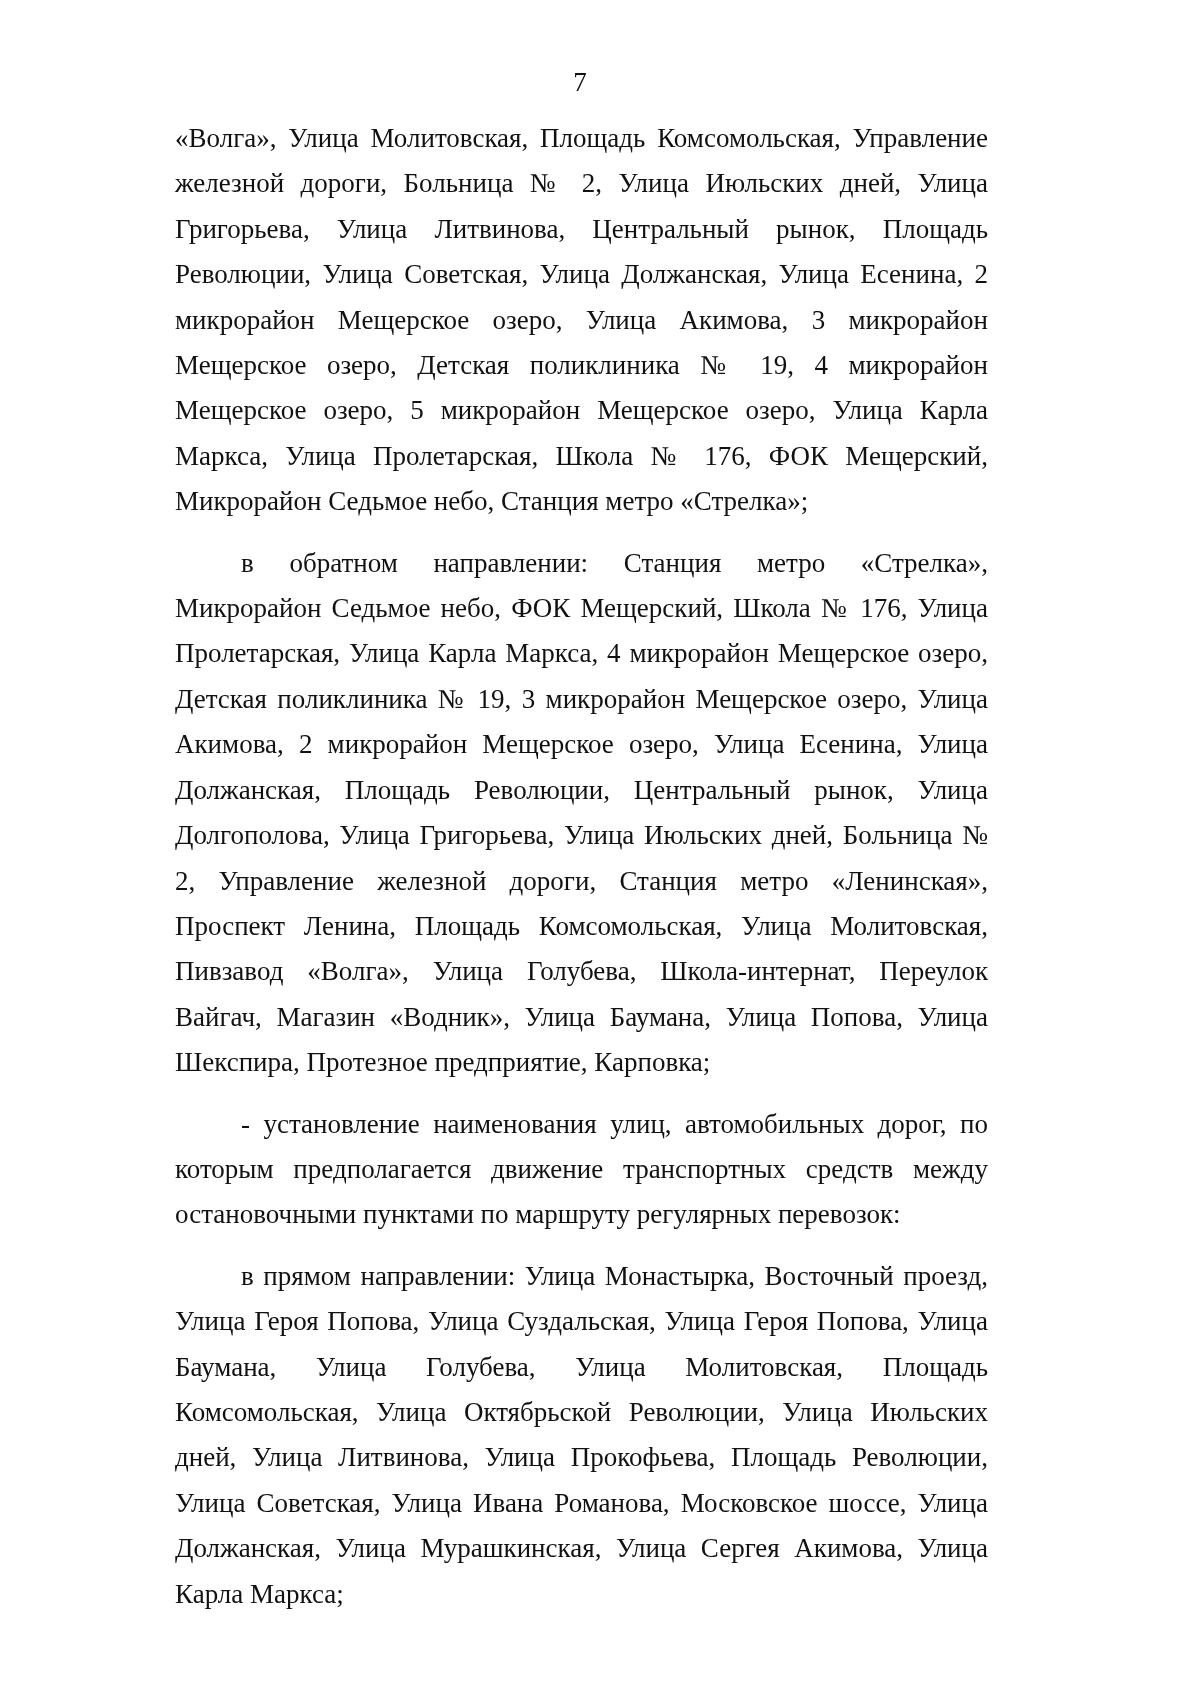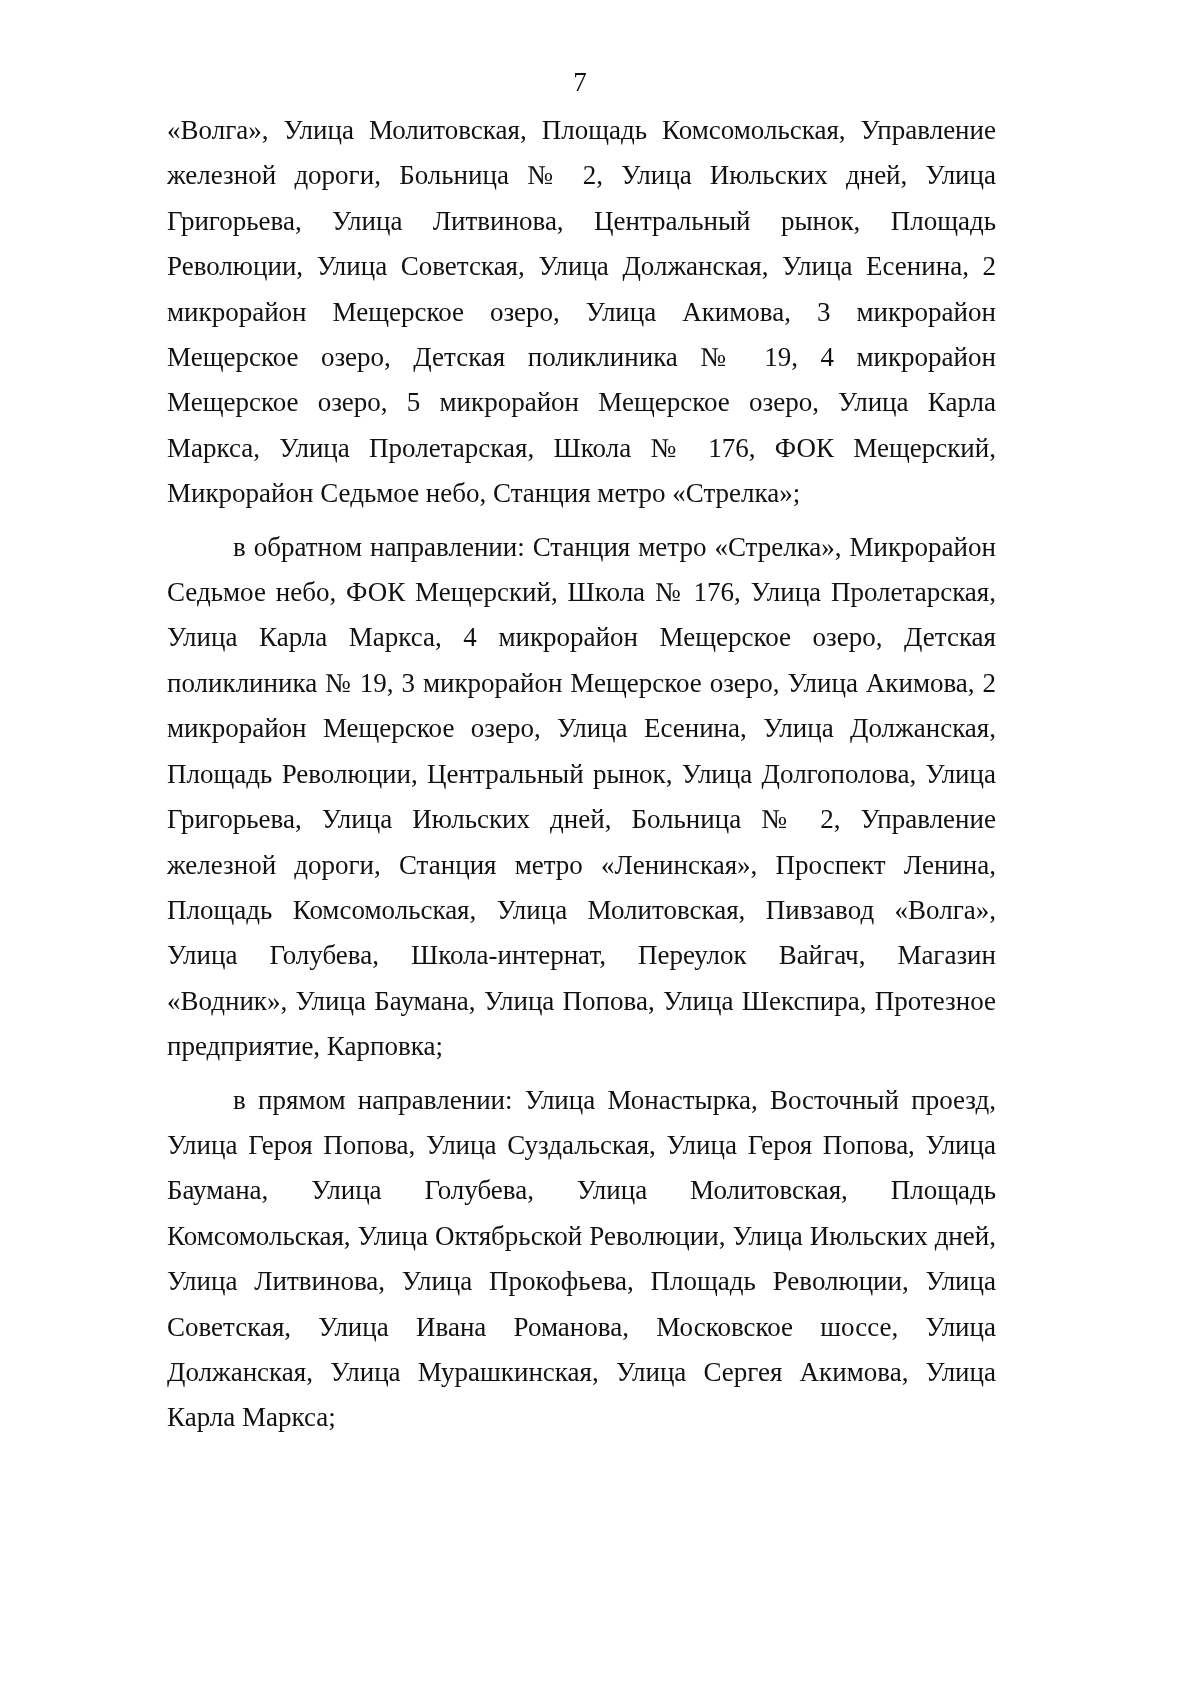--- a/index.html
+++ b/index.html
@@ -11,29 +11,30 @@
   }
   .page-number {
     position: absolute; top: 66px; left: 0; width: 1160px;
     text-align: center; font-size: 27px; line-height: 32px;
   }
   .body-text {
     position: absolute; left: 159px; top: 100px; width: 845px;
     font-size: 27px; line-height: 45.4px;
   }
   .para {
-    margin: 8px; text-align: justify; text-align-last: auto;
+    margin: 16px; text-align: justify; text-align-last: auto;
     word-spacing: 0px;
   }
   .para.indent { text-indent: 66px; }
   .para + .para { margin-top: 0; }
 </style>
 </head>
 <body>
 
 <div class="page">
   <div class="page-number">7</div>
   <div class="body-text">
     <p class="para">«Волга», Улица Молитовская, Площадь Комсомольская, Управление железной дороги, Больница № 2, Улица Июльских дней, Улица Григорьева, Улица Литвинова, Центральный рынок, Площадь Революции, Улица Советская, Улица Должанская, Улица Есенина, 2 микрорайон Мещерское озеро, Улица Акимова, 3 микрорайон Мещерское озеро, Детская поликлиника № 19, 4 микрорайон Мещерское озеро, 5 микрорайон Мещерское озеро, Улица Карла Маркса, Улица Пролетарская, Школа № 176, ФОК Мещерский, Микрорайон Седьмое небо, Станция метро «Стрелка»;</p>
     <p class="para indent">в обратном направлении: Станция метро «Стрелка», Микрорайон Седьмое небо, ФОК Мещерский, Школа № 176, Улица Пролетарская, Улица Карла Маркса, 4 микрорайон Мещерское озеро, Детская поликлиника № 19, 3 микрорайон Мещерское озеро, Улица Акимова, 2 микрорайон Мещерское озеро, Улица Есенина, Улица Должанская, Площадь Революции, Центральный рынок, Улица Долгополова, Улица Григорьева, Улица Июльских дней, Больница № 2, Управление железной дороги, Станция метро «Ленинская», Проспект Ленина, Площадь Комсомольская, Улица Молитовская, Пивзавод «Волга», Улица Голубева, Школа-интернат, Переулок Вайгач, Магазин «Водник», Улица Баумана, Улица Попова, Улица Шекспира, Протезное предприятие, Карповка;</p>
+    <p class="para indent">- установление наименования улиц, автомобильных дорог, по которым предполагается движение транспортных средств между остановочными пунктами по маршруту регулярных перевозок:</p>
     <p class="para indent">в прямом направлении: Улица Монастырка, Восточный проезд, Улица Героя Попова, Улица Суздальская, Улица Героя Попова, Улица Баумана, Улица Голубева, Улица Молитовская, Площадь Комсомольская, Улица Октябрьской Революции, Улица Июльских дней, Улица Литвинова, Улица Прокофьева, Площадь Революции, Улица Советская, Улица Ивана Романова, Московское шоссе, Улица Должанская, Улица Мурашкинская, Улица Сергея Акимова, Улица Карла Маркса;</p>
   </div>
 </div>
 
 </body></html>

